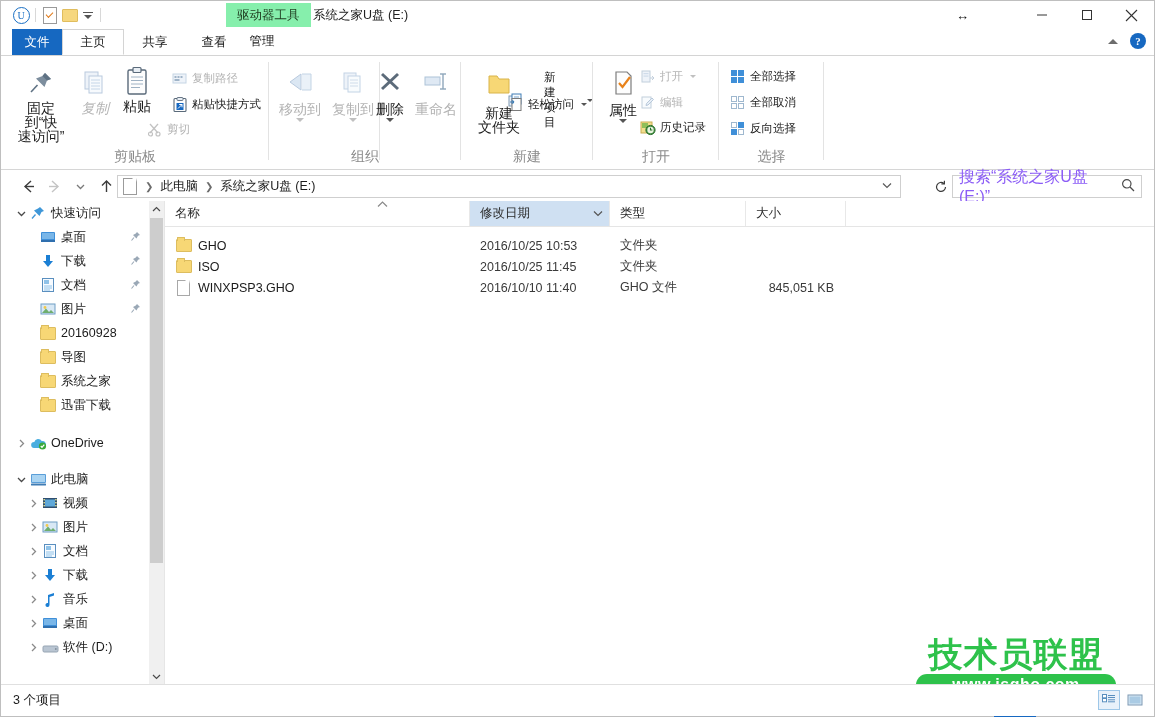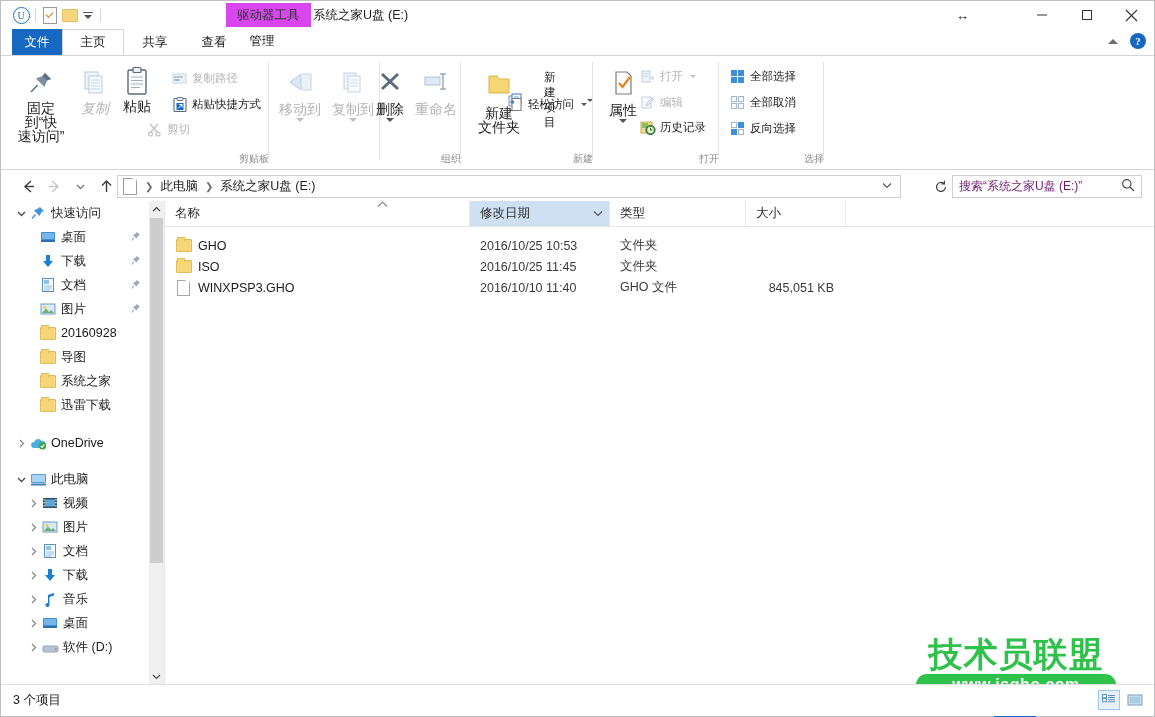--- a/index.html
+++ b/index.html
@@ -25,21 +25,21 @@
   .doc-chk{width:12px;height:15px;border:1px solid #9a9a9a;background:#fff;position:relative;}
   .doc-chk:after{content:"";position:absolute;left:2px;top:4px;width:6px;height:3px;
                  border-left:1.6px solid #e07a1a;border-bottom:1.6px solid #e07a1a;
                  transform:rotate(-45deg);}
   .mini-folder{width:14px;height:11px;background:#f6d77f;border:1px solid #e0bd5e;border-radius:1px;}
   .qat-caret{width:16px;height:20px;display:flex;align-items:center;justify-content:center;position:relative;}
   .qat-caret:before{content:"";position:absolute;top:7px;left:3px;width:10px;height:1px;background:#555;}
   .qat-caret:after{content:"";position:absolute;top:10px;left:4px;
        border-left:4px solid transparent;border-right:4px solid transparent;border-top:4px solid #555;}
 
-  .ctx-tab{position:absolute;left:225px;top:2px;height:24px;background:#d946ef;
+  .ctx-tab{position:absolute;left:225px;top:2px;height:24px;background:#86efac;
            display:flex;align-items:center;padding:0 11px;font-size:12.5px;color:#1e3a1e;}
   .win-title{position:absolute;left:312px;top:2px;height:24px;display:flex;align-items:center;
              font-size:12.5px;color:#202020;}
 
   .winbtns{position:absolute;right:0;top:0;display:flex;}
   .wb{width:45px;height:28px;display:flex;align-items:center;justify-content:center;color:#333;}
   .wb svg{display:block;}
   .resize-ico{position:absolute;left:955px;top:8px;font-size:13px;color:#111;line-height:1;}
 
   
@@ -53,22 +53,22 @@
   .tabstrip-right{position:absolute;right:8px;top:4px;display:flex;align-items:center;gap:12px;}
   .chev-up{width:0;height:0;border-left:5px solid transparent;border-right:5px solid transparent;
            border-bottom:5px solid #6d6d6d;}
   .help-btn{width:16px;height:16px;border-radius:50%;background:#1668c1;color:#fff;font-size:11px;
             font-weight:bold;display:flex;align-items:center;justify-content:center;
             font-family:"Liberation Serif",serif;}
 
   
   .ribbon{height:113px;position:relative;background:#fff;border-bottom:1px solid #d6d6d6;}
   .rgroup{position:absolute;top:0;height:113px;box-sizing:border-box;}
-  .rgroup .glabel{position:absolute;bottom:3px;left:0;width:100%;text-align:right;
-                  font-size:10px;color:#8a8a8a;}
+  .rgroup .glabel{position:absolute;bottom:3px;left:0;width:100%;text-align:center;
+                  font-size:14px;color:#8a8a8a;}
   .vdiv{position:absolute;top:6px;width:1px;height:98px;background:#e3e3e3;}
   .bigbtn{position:absolute;display:flex;flex-direction:column;align-items:center;
           width:56px;text-align:center;}
   .bigbtn .lbl{font-size:14px;color:#1b1b1b;line-height:14px;margin-top:3px;}
   .bigbtn.dis .lbl{color:#b3b3b3;}
   .smallrow{position:absolute;display:flex;align-items:center;gap:4px;font-size:11.5px;color:#1b1b1b;}
   .smallrow.dis{color:#b3b3b3;}
   .sico{width:17px;height:17px;display:flex;align-items:center;justify-content:center;flex:0 0 17px;}
   .drop-arrow{width:0;height:0;border-left:3.5px solid transparent;border-right:3.5px solid transparent;
               border-top:3.5px solid #555;margin-left:3px;}
@@ -90,21 +90,21 @@
   .crumb{font-size:12.5px;color:#1b1b1b;padding:0 2px;}
   .crumb-sep{color:#6b6b6b;font-size:10px;padding:0 5px;}
   .pg-doc{width:12px;height:15px;border:1px solid #9b9b9b;background:#fff;margin:0 3px 0 5px;position:relative;}
   .pg-doc:after{content:"";position:absolute;right:-1px;top:-1px;border-left:4px solid transparent;
                 border-top:4px solid #fff;border-right:1px solid #9b9b9b;}
   .addr-right{position:absolute;right:0;top:5px;display:flex;align-items:center;}
   .refresh{width:22px;height:23px;display:flex;align-items:center;justify-content:center;color:#3b3b3b;font-size:13px;}
   .searchbox{width:190px;height:23px;border:1px solid #cfcfcf;background:#fff;
              display:flex;align-items:center;justify-content:space-between;padding:0 6px;
              box-sizing:border-box;margin-right:12px;}
-  .searchbox .ph{font-size:12px;color:#701a75;}
+  .searchbox .ph{font-size:16px;color:#8b5cf6;}
 
   
   .content{position:absolute;left:0;top:200px;width:1153px;height:484px;display:flex;}
   .navpane{width:148px;height:484px;background:#fff;position:relative;overflow:hidden;}
   .navsb{width:15px;height:484px;background:#f0f0f0;position:relative;border-right:1px solid #e6e6e6;}
   .navsb .arr{width:15px;height:17px;display:flex;align-items:center;justify-content:center;
               color:#5a5a5a;font-size:9px;}
   .navsb .thumb{position:absolute;left:1px;top:17px;width:13px;height:345px;background:#cdcdcd;}
   .navsb .arr.bottom{position:absolute;bottom:0;left:0;}
 

